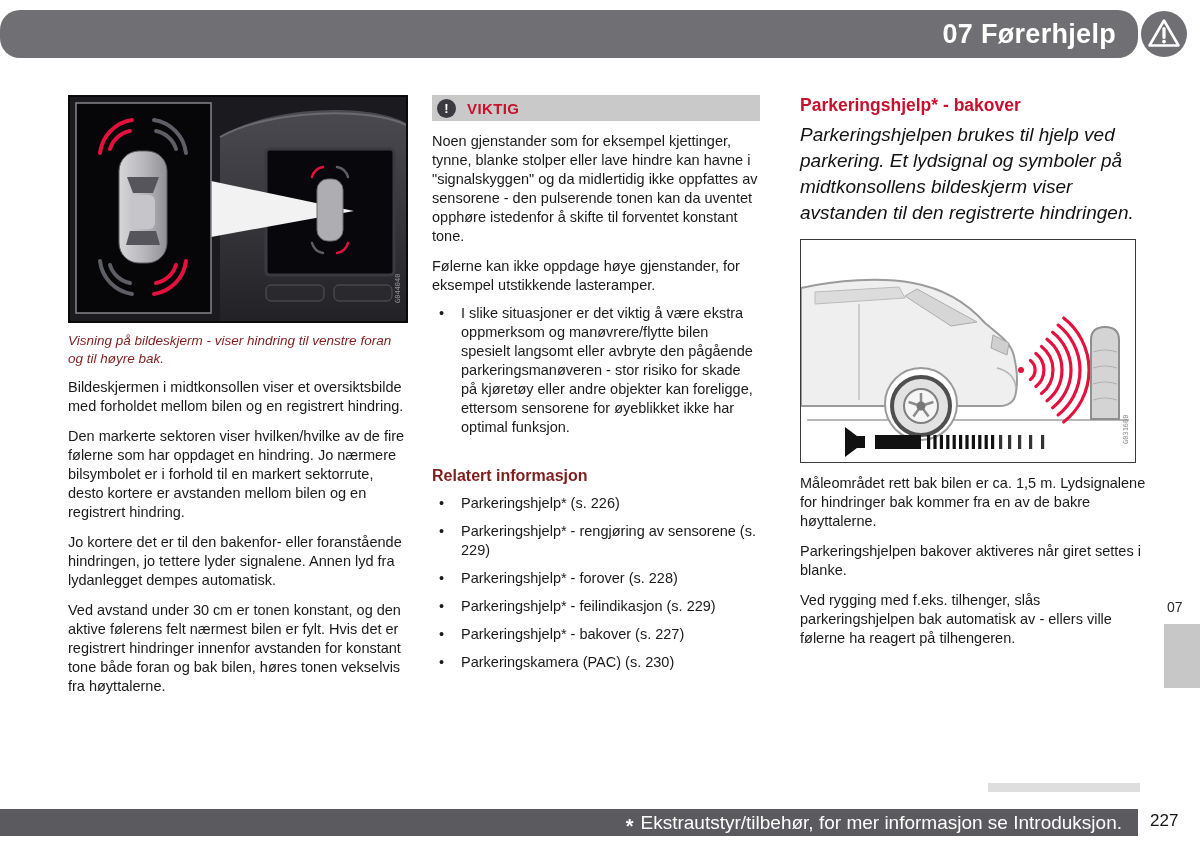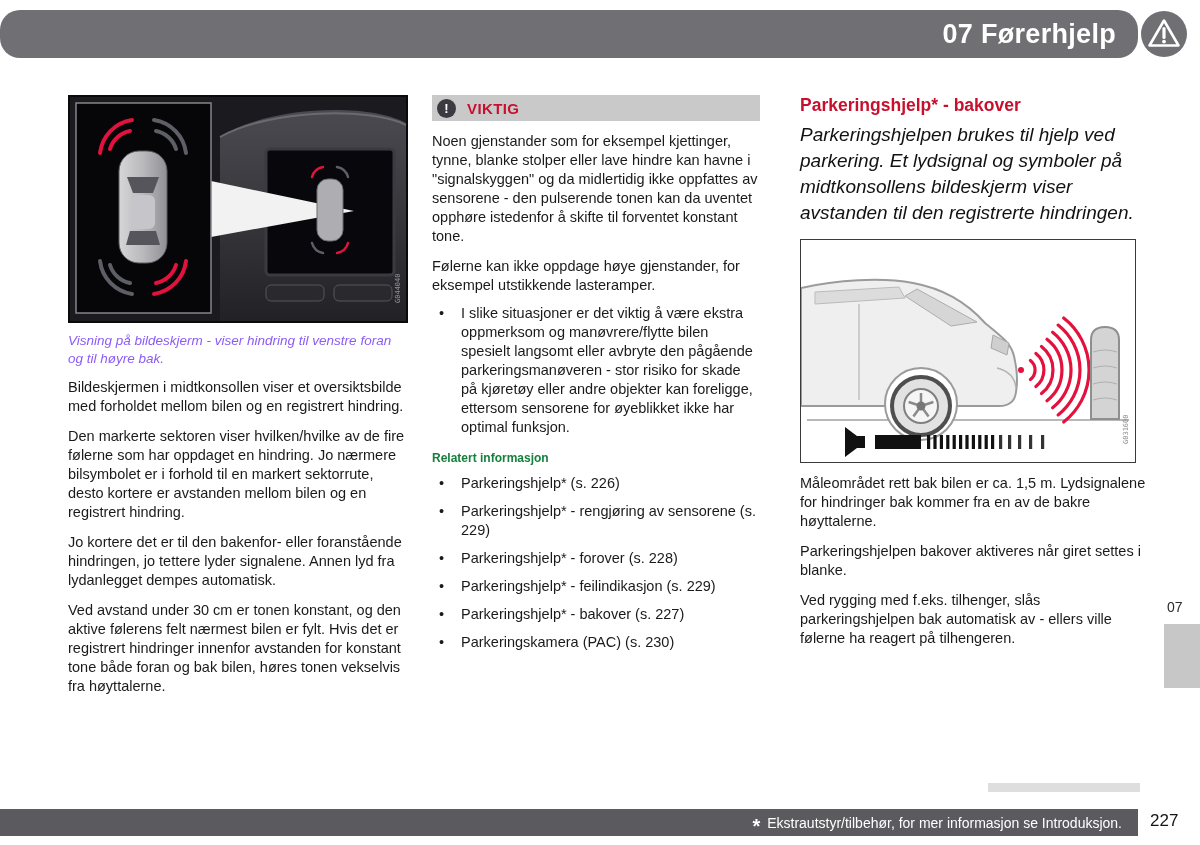--- a/index.html
+++ b/index.html
@@ -19,25 +19,25 @@
   .col { position:absolute; top:95px; }
   .col-left  { left:68px;  width:340px; }
   .col-mid   { left:432px; width:328px; }
   .col-right { left:800px; width:348px; }
 
   .figure { line-height:0; }
   .figure svg { display:block; }
   .fig-left  { width:340px; border:2px solid #0a0a0a; }
   .fig-right { width:336px; border:1px solid #3a3a3a; margin-top:14px; background:#fff; }
 
-  .caption { font-size:13.5px; font-style:italic; line-height:1.3; margin-top:9px; color:#8b5cf6; }
+  .caption { font-size:13.5px; font-style:italic; line-height:1.3; margin-top:9px; color:#7f1d1d; }
   .body { font-size:14.5px; line-height:1.31; margin-top:11px; }
   .lead { font-size:19px; font-style:italic; line-height:1.36; margin-top:7px; color:#111; }
   .red-heading { color:var(--accent-red,#C8102E); font-size:17.5px; font-weight:700; line-height:1.15; }
-  .section-heading { font-size:12px; font-weight:700; margin-top:14px; color:#15803d; }
+  .section-heading { font-size:16px; font-weight:700; margin-top:30px; color:#7f1d1d; }
 
   .important-header {
     height:26px; background:var(--box-header-gray,#C9C9C9);
     display:flex; align-items:center; padding-left:5px;
   }
   .important-icon {
     width:19px; height:19px; border-radius:50%; background:#3A3A40; color:#fff;
     font-weight:700; font-size:13px; display:flex; align-items:center; justify-content:center;
     flex:0 0 19px;
   }
@@ -49,21 +49,21 @@
   .side-tab-label { position:absolute; left:1167px; top:599px; font-size:14px; color:#2a2a2a; }
   .side-tab-rect  { position:absolute; left:1164px; top:624px; width:36px; height:64px; background:var(--tab-gray,#C7C7C7); }
   .pre-footer-strip { position:absolute; left:988px; top:783px; width:152px; height:9px; background:#DEDEDE; }
 
   .footer-bar {
     position:absolute; left:0; top:809px; width:1138px; height:27px;
     background:var(--footer-gray,#5A5A5F);
     display:flex; align-items:center; justify-content:flex-end; padding-right:16px; color:#fff;
   }
   .footer-asterisk { font-size:20px; font-weight:700; margin-right:7px; position:relative; top:3px; line-height:0; }
-  .footer-note { font-size:14px; }
+  .footer-note { font-size:19px; }
   .page-number { position:absolute; left:1150px; top:811px; font-size:17px; color:#151515; }
 
   svg text { font-family:"DejaVu Sans Mono","Liberation Mono",monospace; }
   .sensor   { fill:none; stroke-width:4;   stroke-linecap:round; }
   .sensor-s { fill:none; stroke-width:2.5; stroke-linecap:round; }
   .sensor-red  { stroke:var(--wave-red,#E3113E); }
   .sensor-gray { stroke:#5E5E66; }
   .wave { fill:none; stroke:var(--wave-red,#E3113E); stroke-width:3.2; stroke-linecap:round; }
 </style>
 </head>

